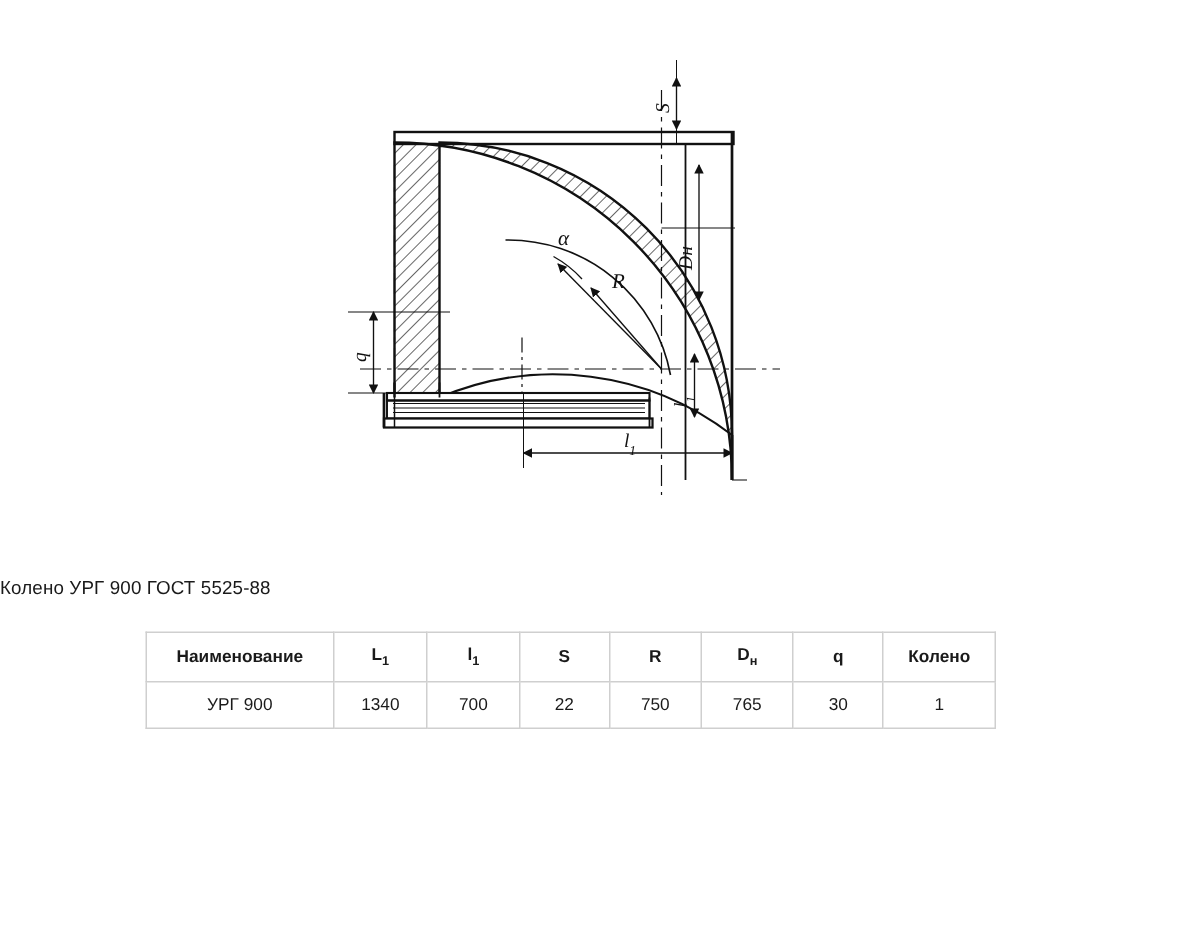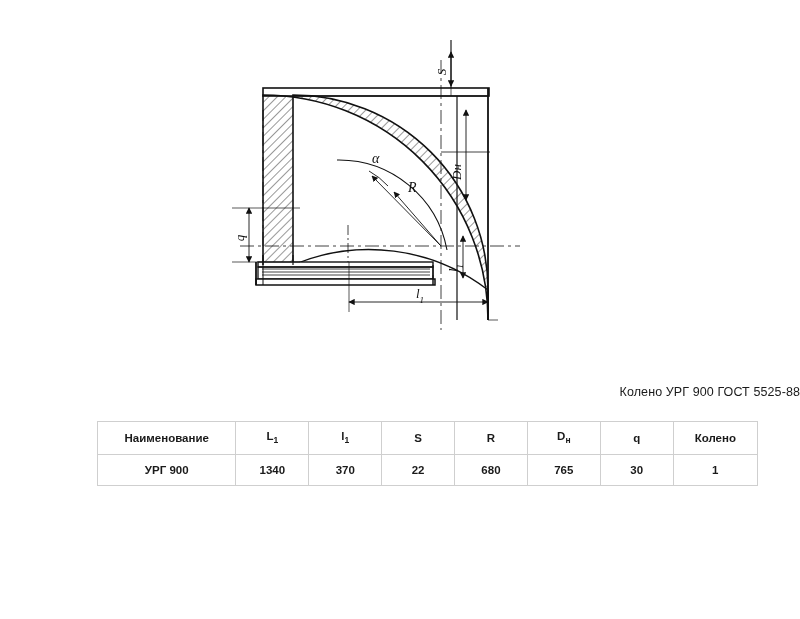--- a/index.html
+++ b/index.html
@@ -25,44 +25,44 @@
     left: 0;
     top: 0;
     width: 800px;
     height: 360px;
   }
   .caption {
     position: absolute;
     left: 0;
     top: 385px;
     width: 800px;
-    text-align: right;
+    text-align: left;
     font-size: 12.5px;
     color: #1a1a1a;
     letter-spacing: 0.1px;
   }
   .table-wrap {
     position: absolute;
     left: 97px;
     top: 421px;
     width: 567px;
   }
   table.spec {
     border-collapse: collapse;
-    width: 661px;
+    width: 567px;
     font-size: 11.5px;
     color: #1a1a1a;
   }
   table.spec th,
   table.spec td {
     border: 1px solid #cfcfcf;
     text-align: center;
     vertical-align: middle;
     height: 30px;
-    font-weight: bold;
+    font-weight: normal;
     padding: 0 4px;
   }
   table.spec thead th {
     font-weight: bold;
     font-size: 11.5px;
     height: 32px;
   }
   table.spec th.col-name,
   table.spec td.col-name {
     width: 124px;
@@ -216,23 +216,23 @@
           <th class="col-val">R</th>
           <th class="col-val">D<span class="sub">н</span></th>
           <th class="col-val">q</th>
           <th class="col-last">Колено</th>
         </tr>
       </thead>
       <tbody>
         <tr>
           <td class="col-name">УРГ 900</td>
           <td class="col-val">1340</td>
-          <td class="col-val">370</td>
+          <td class="col-val">700</td>
           <td class="col-val">22</td>
-          <td class="col-val">680</td>
+          <td class="col-val">750</td>
           <td class="col-val">765</td>
           <td class="col-val">30</td>
           <td class="col-last">1</td>
         </tr>
       </tbody>
     </table>
   </div>
 
 </div>
 

